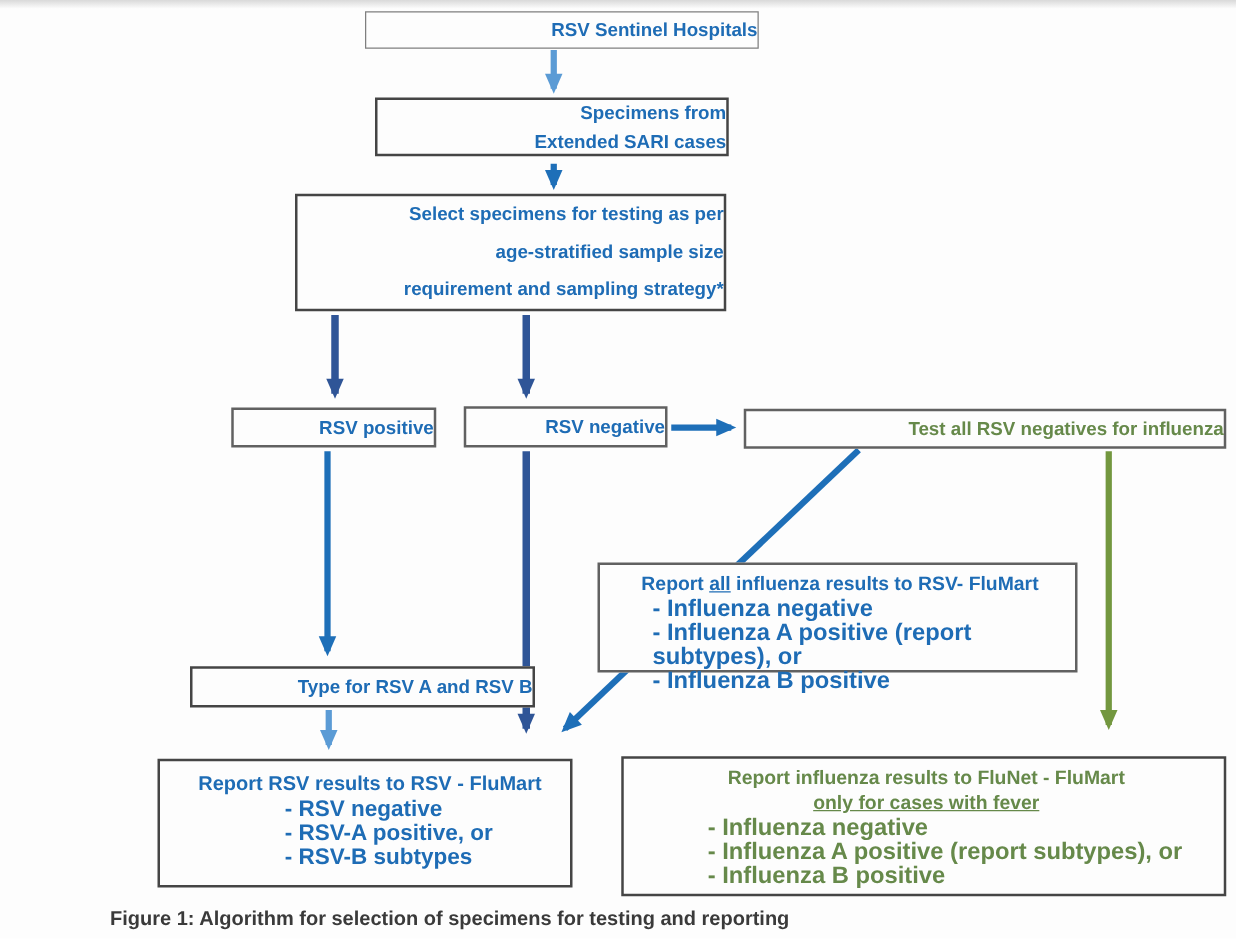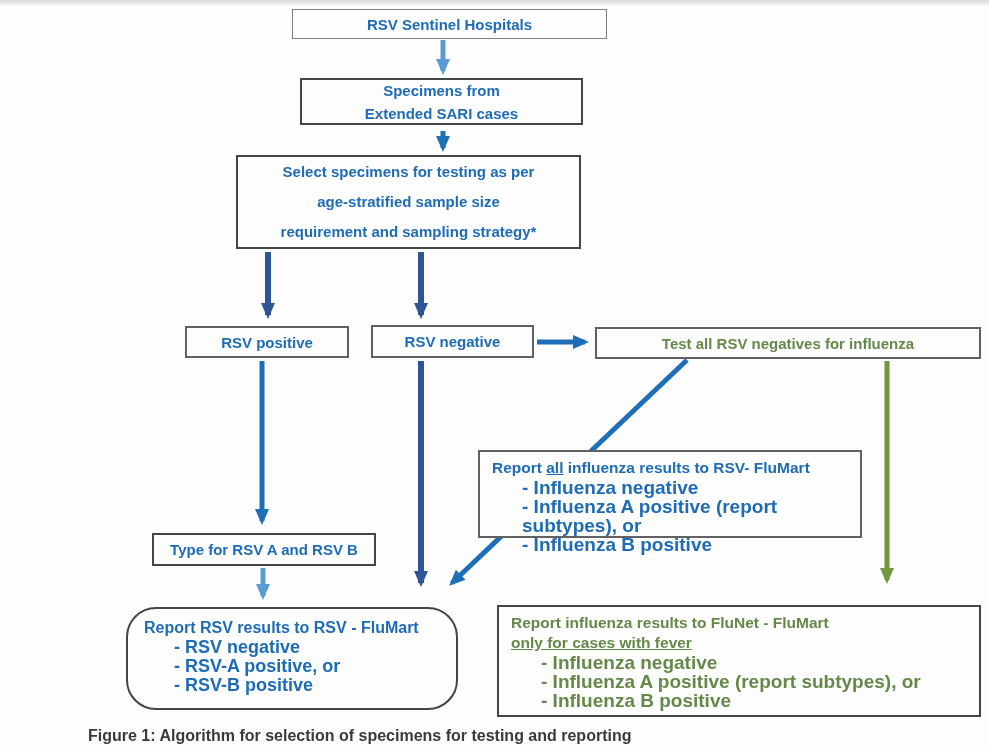--- a/index.html
+++ b/index.html
@@ -30,41 +30,41 @@
     position: absolute;
     z-index: 1;
     box-sizing: border-box;
     background: #fdfdfd;
     border: 2px solid #454545;
     color: var(--blue-text, #1e6cb5);
     font-weight: 600;
     font-size: 15px;
     display: flex;
     flex-direction: column;
-    align-items: center;
+    align-items: flex-end;
     justify-content: center;
     text-align: center;
   }
   .box.thin  { border-width: 1px; border-color: #7f7f7f; }
   .box.gray  { border-color: #616161; }
   .box.green { color: var(--green-text, #66894a); }
   .box.leftalign {
-    align-items: flex-start;
+    align-items: center;
     justify-content: flex-start;
     text-align: left;
   }
   .b1 { left: 292px; top: 9px;   width: 315px; height: 30px; }
   .b2 { left: 300px; top: 78px;  width: 283px; height: 47px; line-height: 23px; }
   .b3 { left: 236px; top: 155px; width: 345px; height: 94px; line-height: 30px; }
   .b4 { left: 185px; top: 326px; width: 164px; height: 32px; }
   .b5 { left: 371px; top: 325px; width: 163px; height: 33px; }
   .b6 { left: 595px; top: 327px; width: 386px; height: 32px; }
   .b7 { left: 478px; top: 450px; width: 384px; height: 88px;  padding: 6px 8px 4px 12px; }
-  .b8 { left: 152px; top: 533px; width: 224px; height: 33px; }
-  .b9 { left: 126px; top: 607px; width: 332px; height: 103px; padding: 9px 8px 4px 16px; border-radius: 30px; }
+  .b8 { left: 152px; top: 533px; width: 276px; height: 33px; }
+  .b9 { left: 126px; top: 607px; width: 332px; height: 103px; padding: 9px 8px 4px 16px; }
   .b10{ left: 497px; top: 605px; width: 484px; height: 112px; padding: 6px 8px 4px 12px; }
 
   .box .title { font-size: 15.5px; line-height: 20px; }
   .b9 .title  { font-size: 16px; }
   .bullets { padding-left: 30px; font-size: 19px; line-height: 19px; font-weight: 600; }
   .b9 .bullets { font-size: 18px; }
   .u { text-decoration: underline; }
 
   .caption {
     position: absolute;
@@ -147,21 +147,21 @@
 
   <div class="box b8">
     <span>Type for RSV A and RSV B</span>
   </div>
 
   <div class="box leftalign b9">
     <div class="title">Report RSV results to RSV - FluMart</div>
     <div class="bullets">
       <div>- RSV negative</div>
       <div>- RSV-A positive, or</div>
-      <div>- RSV-B positive</div>
+      <div>- RSV-B subtypes</div>
     </div>
   </div>
 
   <div class="box green leftalign b10">
     <div class="title">Report influenza results to FluNet - FluMart</div>
     <div class="title u">only for cases with fever</div>
     <div class="bullets">
       <div>- Influenza negative</div>
       <div>- Influenza A positive (report subtypes), or</div>
       <div>- Influenza B positive</div>

